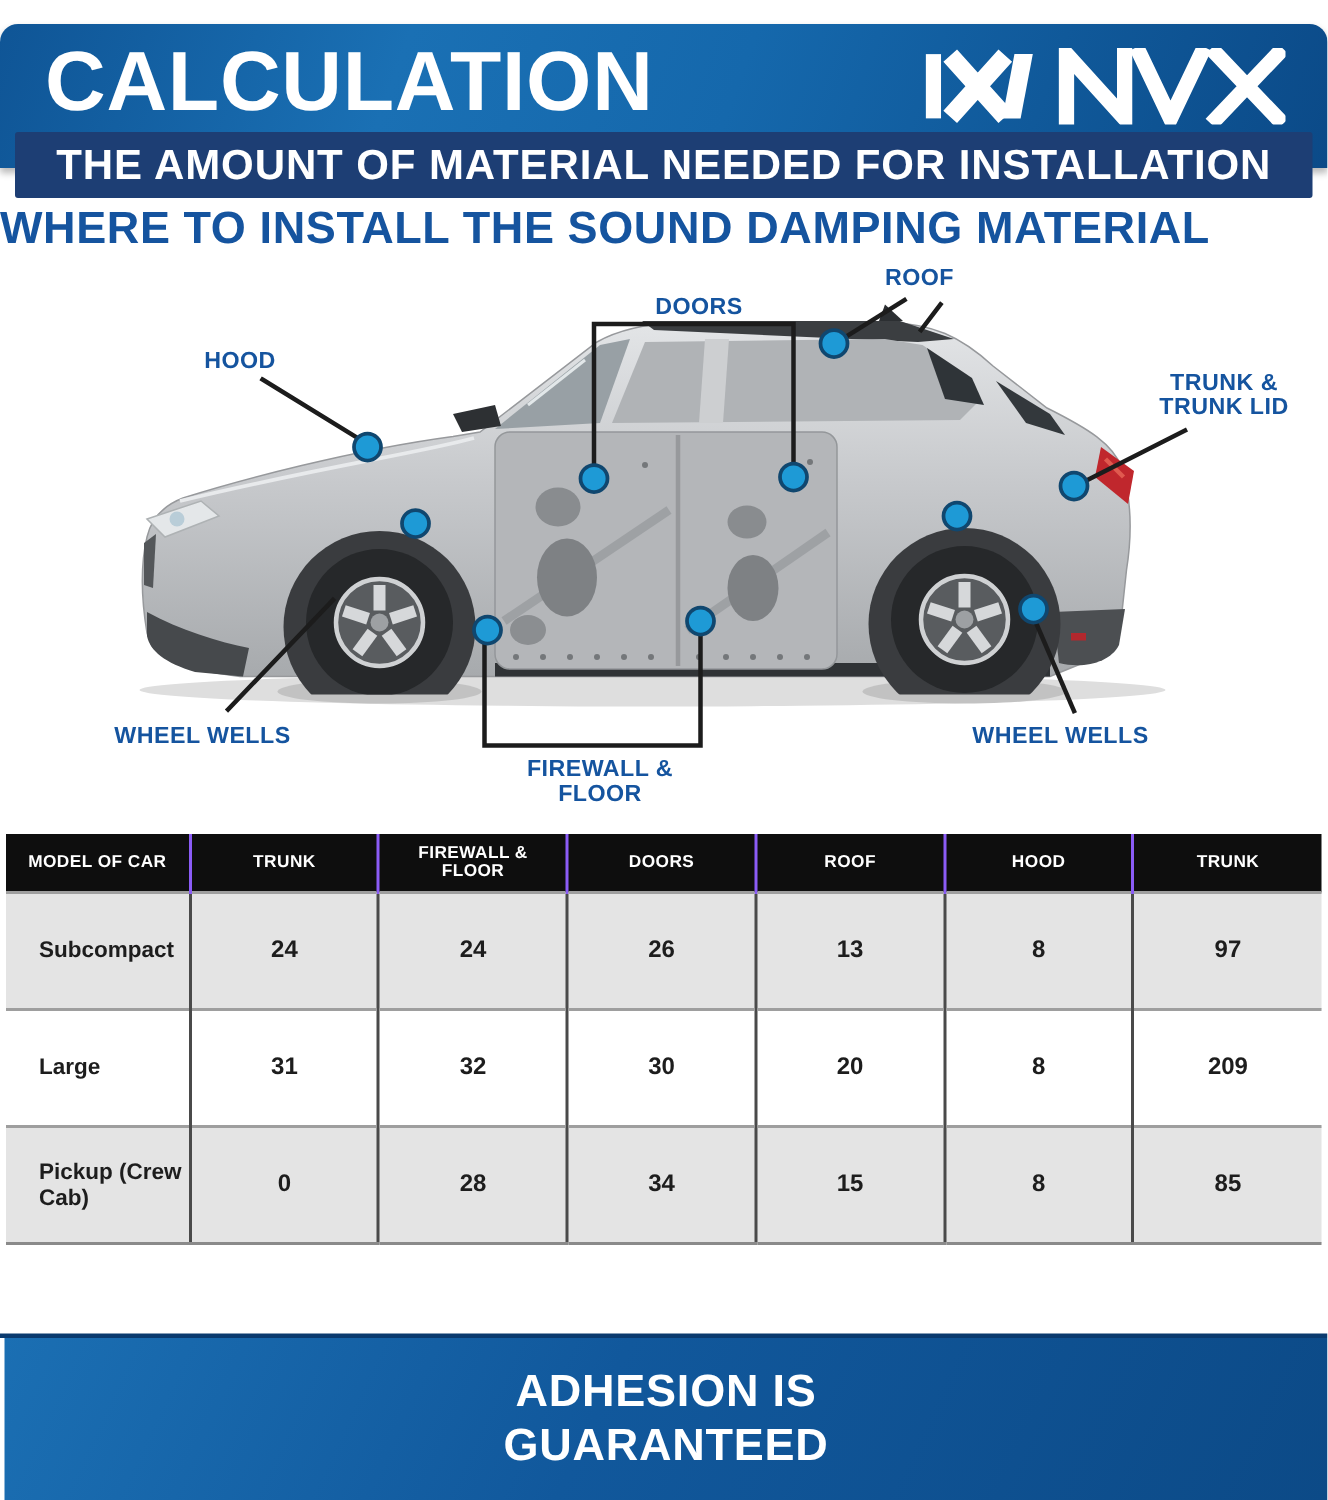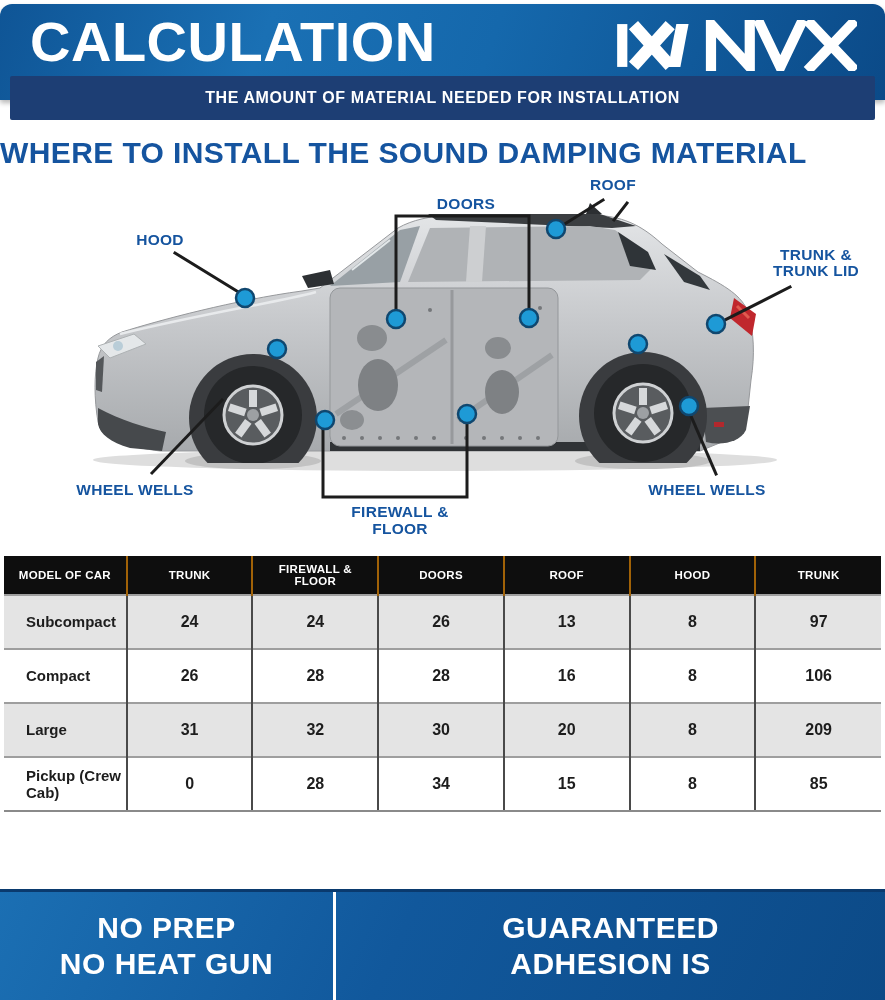--- a/index.html
+++ b/index.html
@@ -1,46 +1,46 @@
 <!DOCTYPE html>
 <html><head>
 <meta charset="utf-8">
 <style>
   html,body{margin:0;padding:0;background:#fff;}
   body{width:885px;height:1000px;position:relative;overflow:hidden;
        font-family:"Liberation Sans",sans-serif;-webkit-font-smoothing:antialiased;}
 
   
-  .header{position:absolute;top:4px;left:0;width:885px;height:96px;
+  .header{position:absolute;top:16px;left:0;width:885px;height:96px;
     background:linear-gradient(110deg,#0f5596 0%,#1a70b4 30%,#1568ac 55%,#0b4a88 100%);
     border-radius:12px 12px 0 0;box-shadow:0 3px 5px rgba(0,0,0,.28);}
   .header .title{position:absolute;left:30px;top:6px;color:#fff;font-size:56px;
     font-weight:900;letter-spacing:.5px;line-height:64px;white-space:nowrap;}
   .subtitle-box{position:absolute;left:10px;right:10px;top:72px;height:44px;
     background:#1d3e74;border-radius:2px;display:flex;align-items:center;justify-content:center;}
-  .subtitle-box .subtitle{color:#fff;font-size:16px;font-weight:700;letter-spacing:.6px;white-space:nowrap;}
+  .subtitle-box .subtitle{color:#fff;font-size:28px;font-weight:700;letter-spacing:.6px;white-space:nowrap;}
   .logo{position:absolute;right:28px;top:16px;}
 
   
   .section-heading{position:absolute;top:136px;left:0;width:704px;text-align:right;
     color:#15549f;font-size:30px;font-weight:800;letter-spacing:.4px;white-space:nowrap;}
   .car-svg{position:absolute;top:170px;left:0;}
   .callout-label{font-weight:700;font-size:15.5px;fill:#15549f;letter-spacing:.3px;}
   .callout-line{stroke:#1c1c1c;stroke-width:3;fill:none;stroke-linecap:square;}
   .callout-dot{fill:#1e9ad6;stroke:#10476f;stroke-width:2.5;}
 
   
   .table-wrap{position:absolute;top:556px;left:4px;right:4px;}
   table{width:100%;border-collapse:collapse;table-layout:fixed;}
   col.model-col{width:14%;}
   th{background:#0e0e0e;color:#fff;font-size:11.5px;font-weight:700;letter-spacing:.3px;
-     height:38px;text-align:center;padding:0 4px;border-left:2px solid #a16207;}
+     height:38px;text-align:center;padding:0 4px;border-left:2px solid #8b5cf6;}
   th:first-child{border-left:none;margin-left:32px;}
   td{height:48px;font-size:16px;font-weight:600;color:#1d1d1d;text-align:center;
-     border-left:2px solid #4a4a4a;border-top:2px solid #9e9e9e;padding:2px 4px;line-height:1.15;}
+     border-left:2px solid #4a4a4a;border-top:2px solid #9e9e9e;padding:14px 4px;line-height:1.15;}
   td:first-child{border-left:none;text-align:left;padding-left:22px;font-weight:700;font-size:15px;}
   tbody tr:nth-child(odd){background:#e4e4e4;}
   tbody tr:nth-child(even){background:#fff;}
   tbody tr:last-child td{border-bottom:2px solid #8a8a8a;}
 
   
   .footer{position:absolute;left:0;bottom:0;width:885px;height:111px;display:flex;
     background:linear-gradient(115deg,#1b6fb3 0%,#11589c 45%,#0c4a87 100%);
     border-top:3px solid #0a3a6e;box-sizing:border-box;}
   .footer .panel{display:flex;flex-direction:column;align-items:center;justify-content:center;
@@ -242,29 +242,20 @@
       <tr>
         <td>Subcompact</td>
         <td>24</td>
         <td>24</td>
         <td>26</td>
         <td>13</td>
         <td>8</td>
         <td>97</td>
       </tr>
       <tr>
-        <td>Compact</td>
-        <td>26</td>
-        <td>28</td>
-        <td>28</td>
-        <td>16</td>
-        <td>8</td>
-        <td>106</td>
-      </tr>
-      <tr>
         <td>Large</td>
         <td>31</td>
         <td>32</td>
         <td>30</td>
         <td>20</td>
         <td>8</td>
         <td>209</td>
       </tr>
       <tr>
         <td>Pickup (Crew Cab)</td>
@@ -273,21 +264,17 @@
         <td>34</td>
         <td>15</td>
         <td>8</td>
         <td>85</td>
       </tr>
     </tbody>
   </table>
 </div>
 
 <div class="footer">
-  <div class="panel p1">
-    <span>NO PREP</span>
-    <span>NO HEAT GUN</span>
-  </div>
   <div class="panel p3">
+    <span>ADHESION IS</span>
     <span>GUARANTEED</span>
-    <span>ADHESION IS</span>
   </div>
 </div>
 
 </body></html>

